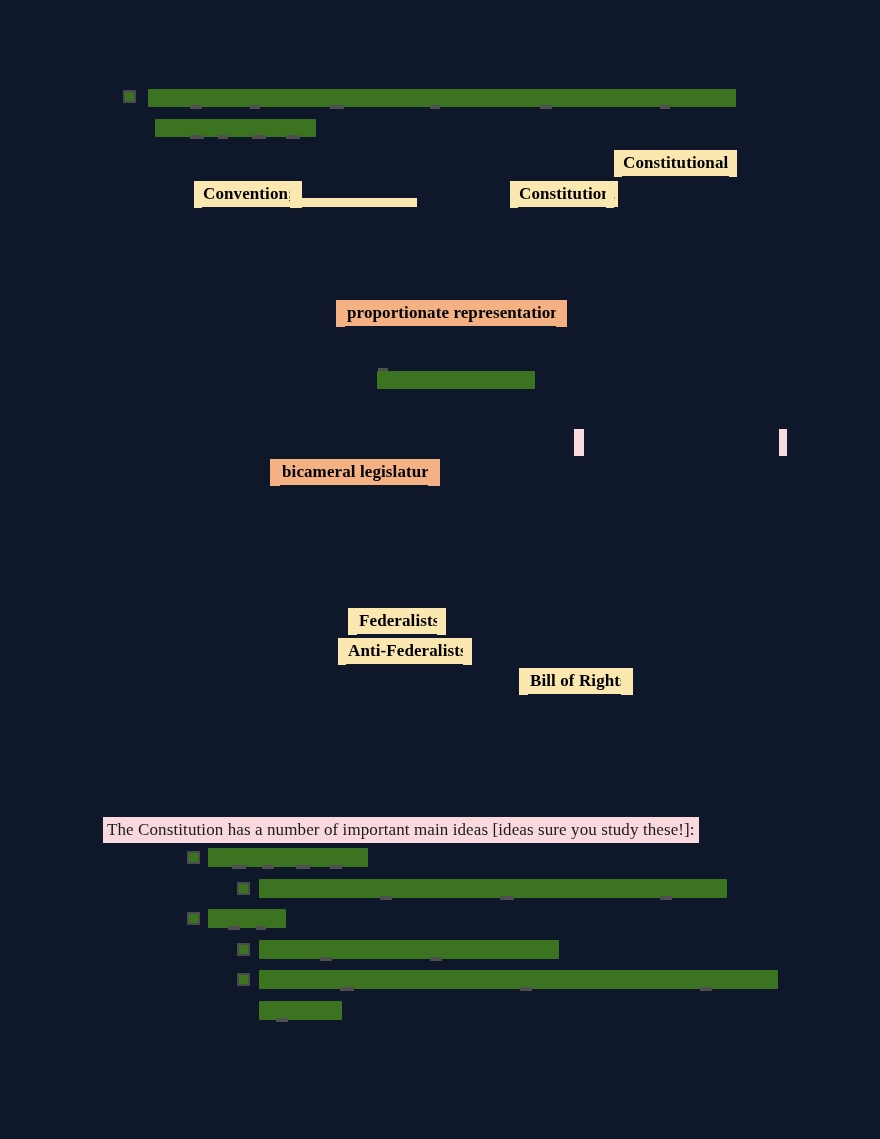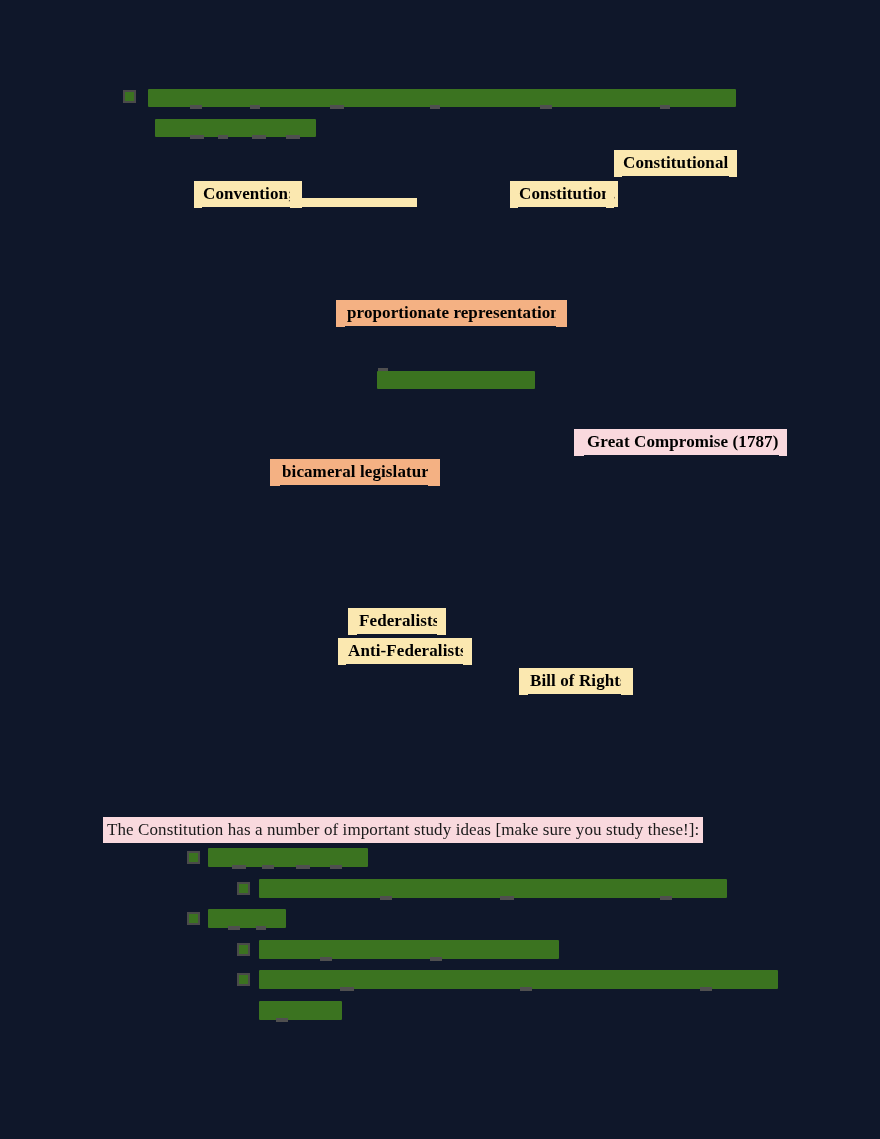--- a/index.html
+++ b/index.html
@@ -110,41 +110,40 @@
 
   <div class="bar-yellow" style="left:300px; top:198px; width:117px; height:9px;"></div>
 
   <div class="run hl-orange" style="left:344px; top:300px; padding:4px 3px 5px 3px;">proportionate representation</div>
   <div class="run hl-orange" style="left:336px; top:300px; width:9px; height:18px; padding:4px 0 5px 0;"></div>
   <div class="run hl-orange" style="left:556px; top:300px; width:11px; height:18px; padding:4px 0 5px 0;"></div>
 
   <div class="fleck" style="left:378px; top:368px; width:10px;"></div>
   <div class="green-line" style="left:377px; top:371px; width:158px; height:18px;"></div>
 
-  <div class="run hl-pink" style="left:584px; top:429px; padding:4px 3px 5px 3px;">Great Compromise (1787)</div>
   <div class="run hl-pink" style="left:574px; top:429px; width:10px; height:18px; padding:4px 0 5px 0;"></div>
   <div class="run hl-pink" style="left:779px; top:429px; width:8px; height:18px; padding:4px 0 5px 0;"></div>
 
   <div class="run hl-orange" style="left:279px; top:459px; padding:4px 3px 5px 3px;">bicameral legislature</div>
   <div class="run hl-orange" style="left:270px; top:459px; width:10px; height:18px; padding:4px 0 5px 0;"></div>
   <div class="run hl-orange" style="left:428px; top:459px; width:12px; height:18px; padding:4px 0 5px 0;"></div>
 
   <div class="run hl-yellow" style="left:356px; top:608px; padding:4px 3px 5px 3px;">Federalists</div>
   <div class="bar-yellow" style="left:348px; top:608px; width:9px; height:27px;"></div>
   <div class="bar-yellow" style="left:437px; top:608px; width:9px; height:27px;"></div>
 
   <div class="run hl-yellow" style="left:345px; top:638px; padding:4px 3px 5px 3px;">Anti-Federalists</div>
   <div class="bar-yellow" style="left:338px; top:638px; width:8px; height:27px;"></div>
   <div class="bar-yellow" style="left:463px; top:638px; width:9px; height:27px;"></div>
 
   <div class="run hl-yellow" style="left:527px; top:668px; padding:4px 3px 5px 3px;">Bill of Rights</div>
   <div class="bar-yellow" style="left:519px; top:668px; width:9px; height:27px;"></div>
   <div class="bar-yellow" style="left:621px; top:668px; width:12px; height:27px;"></div>
 
-  <div class="run plain-pink" style="left:103px; top:817px; font-size:17px; padding:4px 4px 5px 4px;">The Constitution has a number of important study ideas [make sure you study these!]:</div>
+  <div class="run plain-pink" style="left:103px; top:817px; font-size:17px; padding:4px 4px 5px 4px;">The Constitution has a number of important main ideas [ideas sure you study these!]:</div>
 
   <div class="bullet-sq grey-edge" style="left:189px; top:853px;"></div>
   <div class="green-line" style="left:208px; top:848px; width:160px; height:19px;"></div>
   <div class="fleck" style="left:232px; top:865px; width:14px;"></div>
   <div class="fleck" style="left:262px; top:865px; width:12px;"></div>
   <div class="fleck" style="left:296px; top:865px; width:14px;"></div>
   <div class="fleck" style="left:330px; top:865px; width:12px;"></div>
 
   <div class="bullet-sq grey-edge" style="left:239px; top:884px;"></div>
   <div class="green-line" style="left:259px; top:879px; width:468px; height:19px;"></div>

